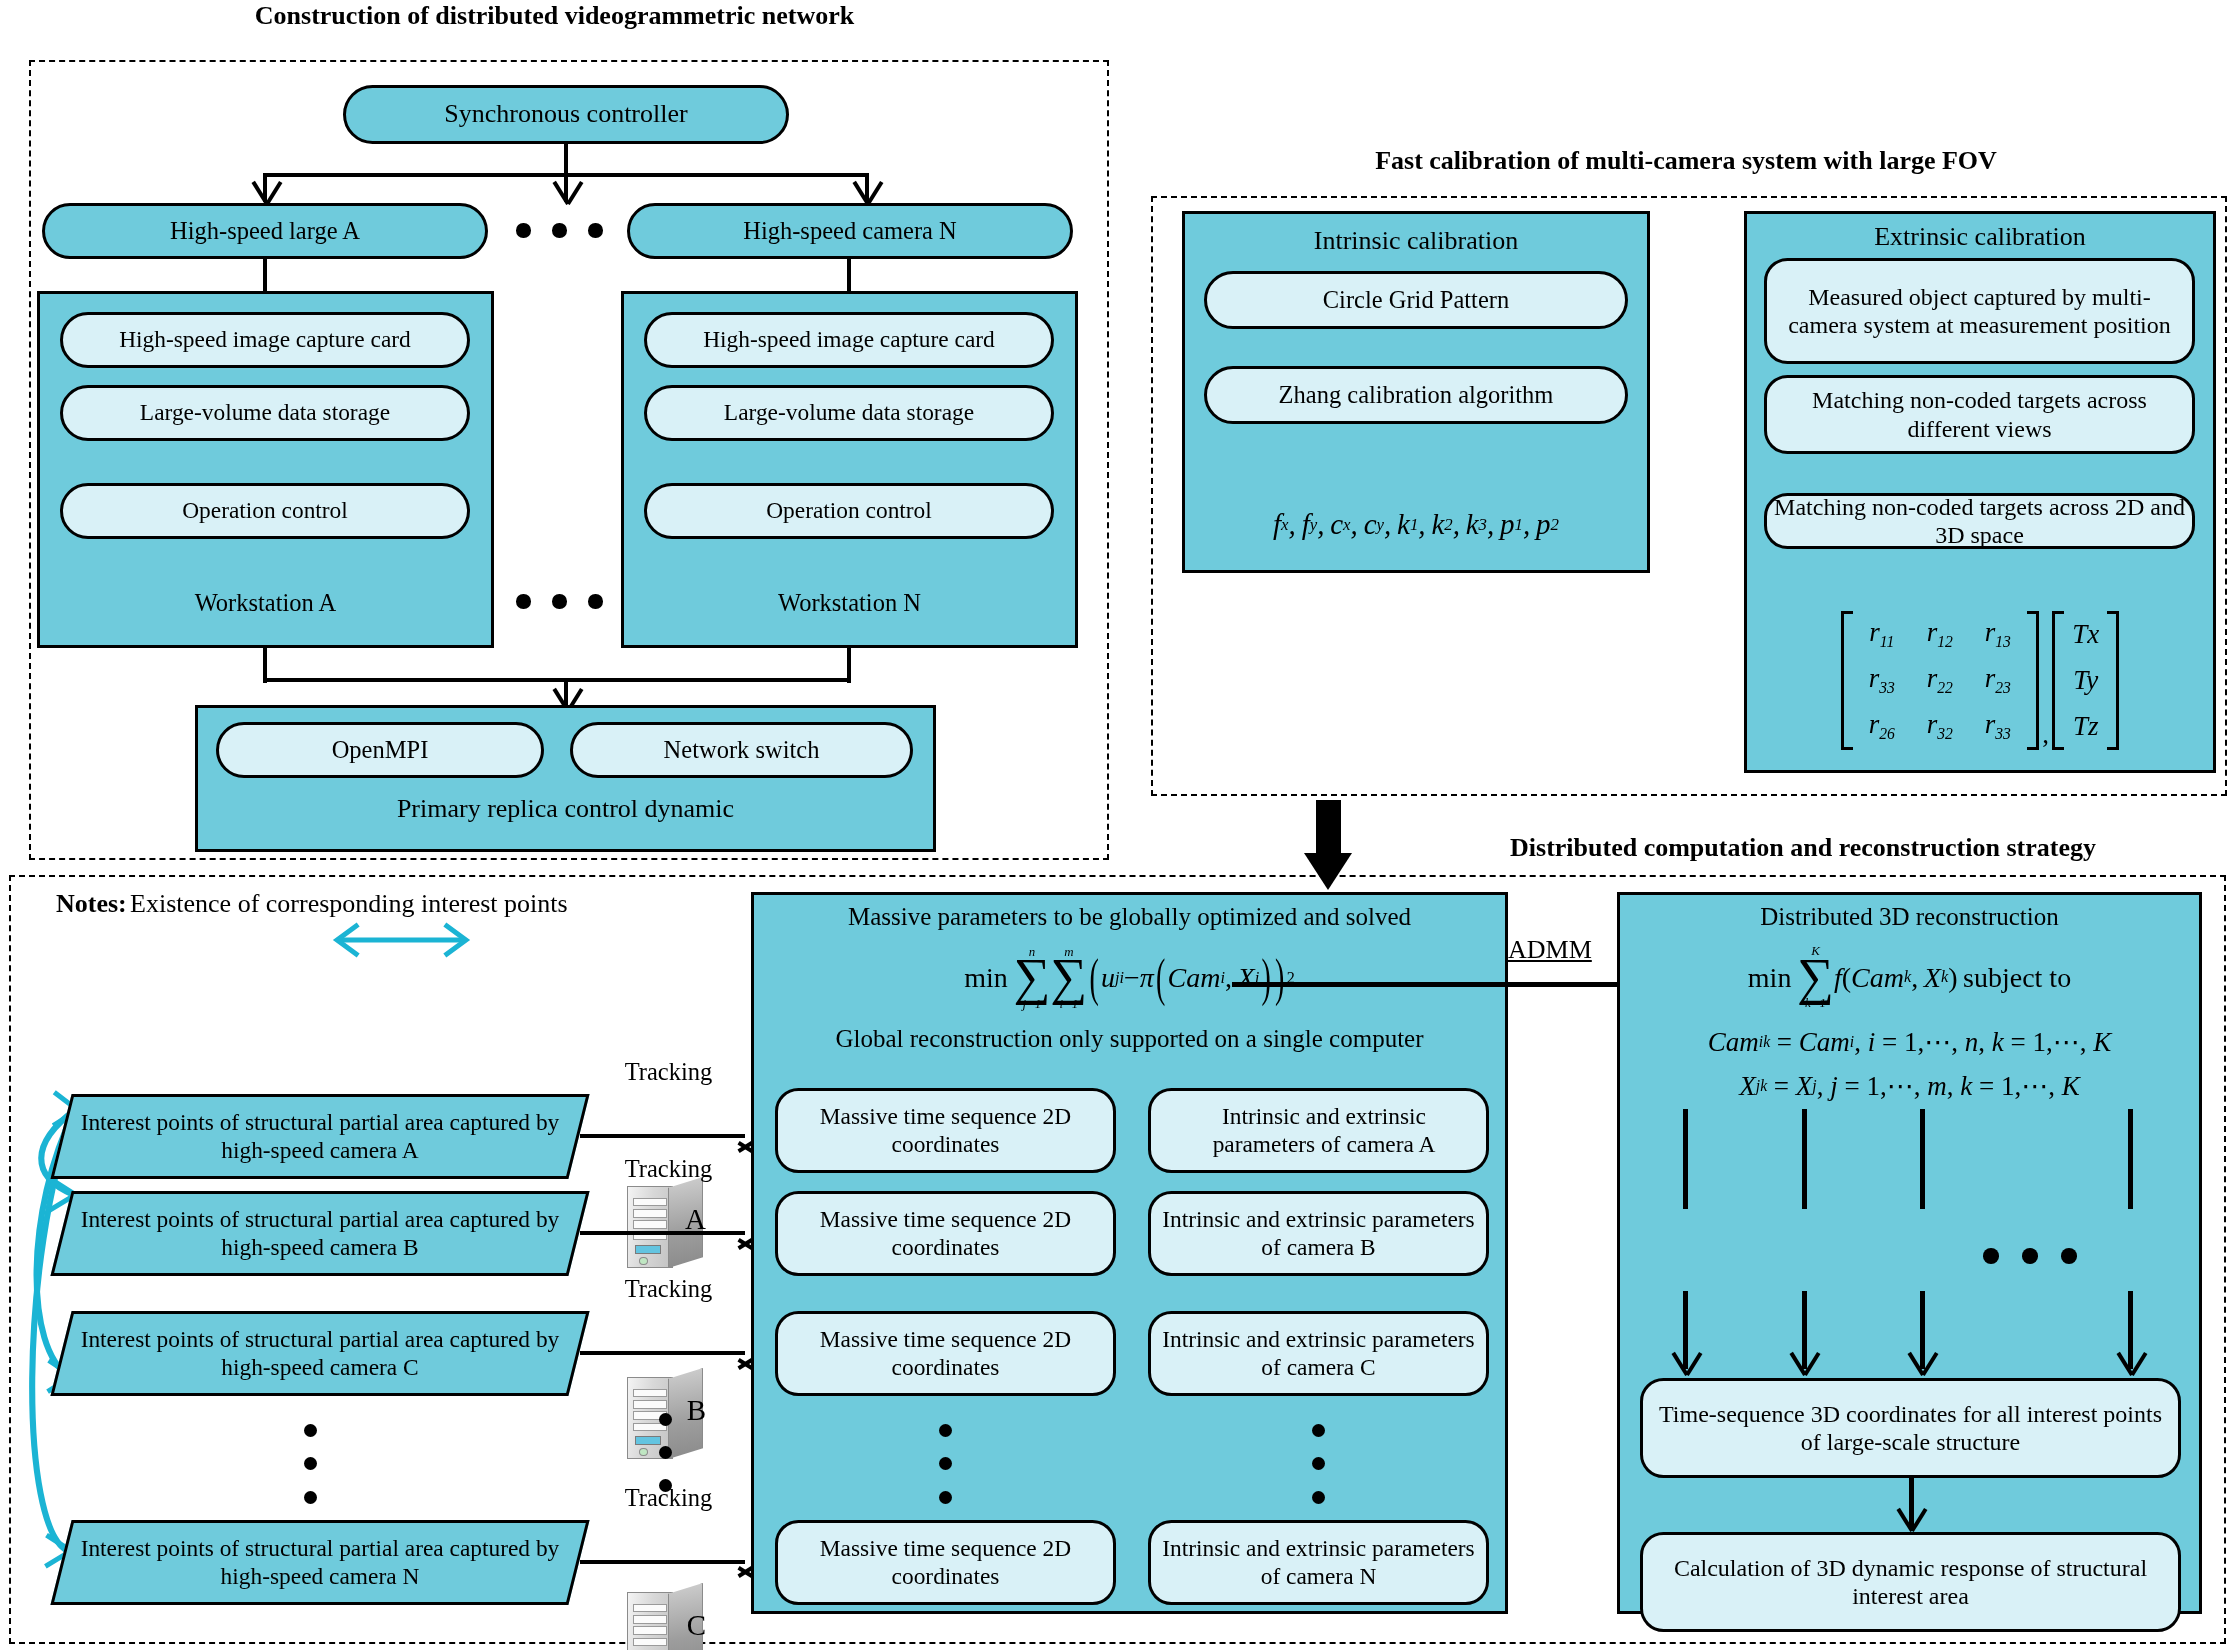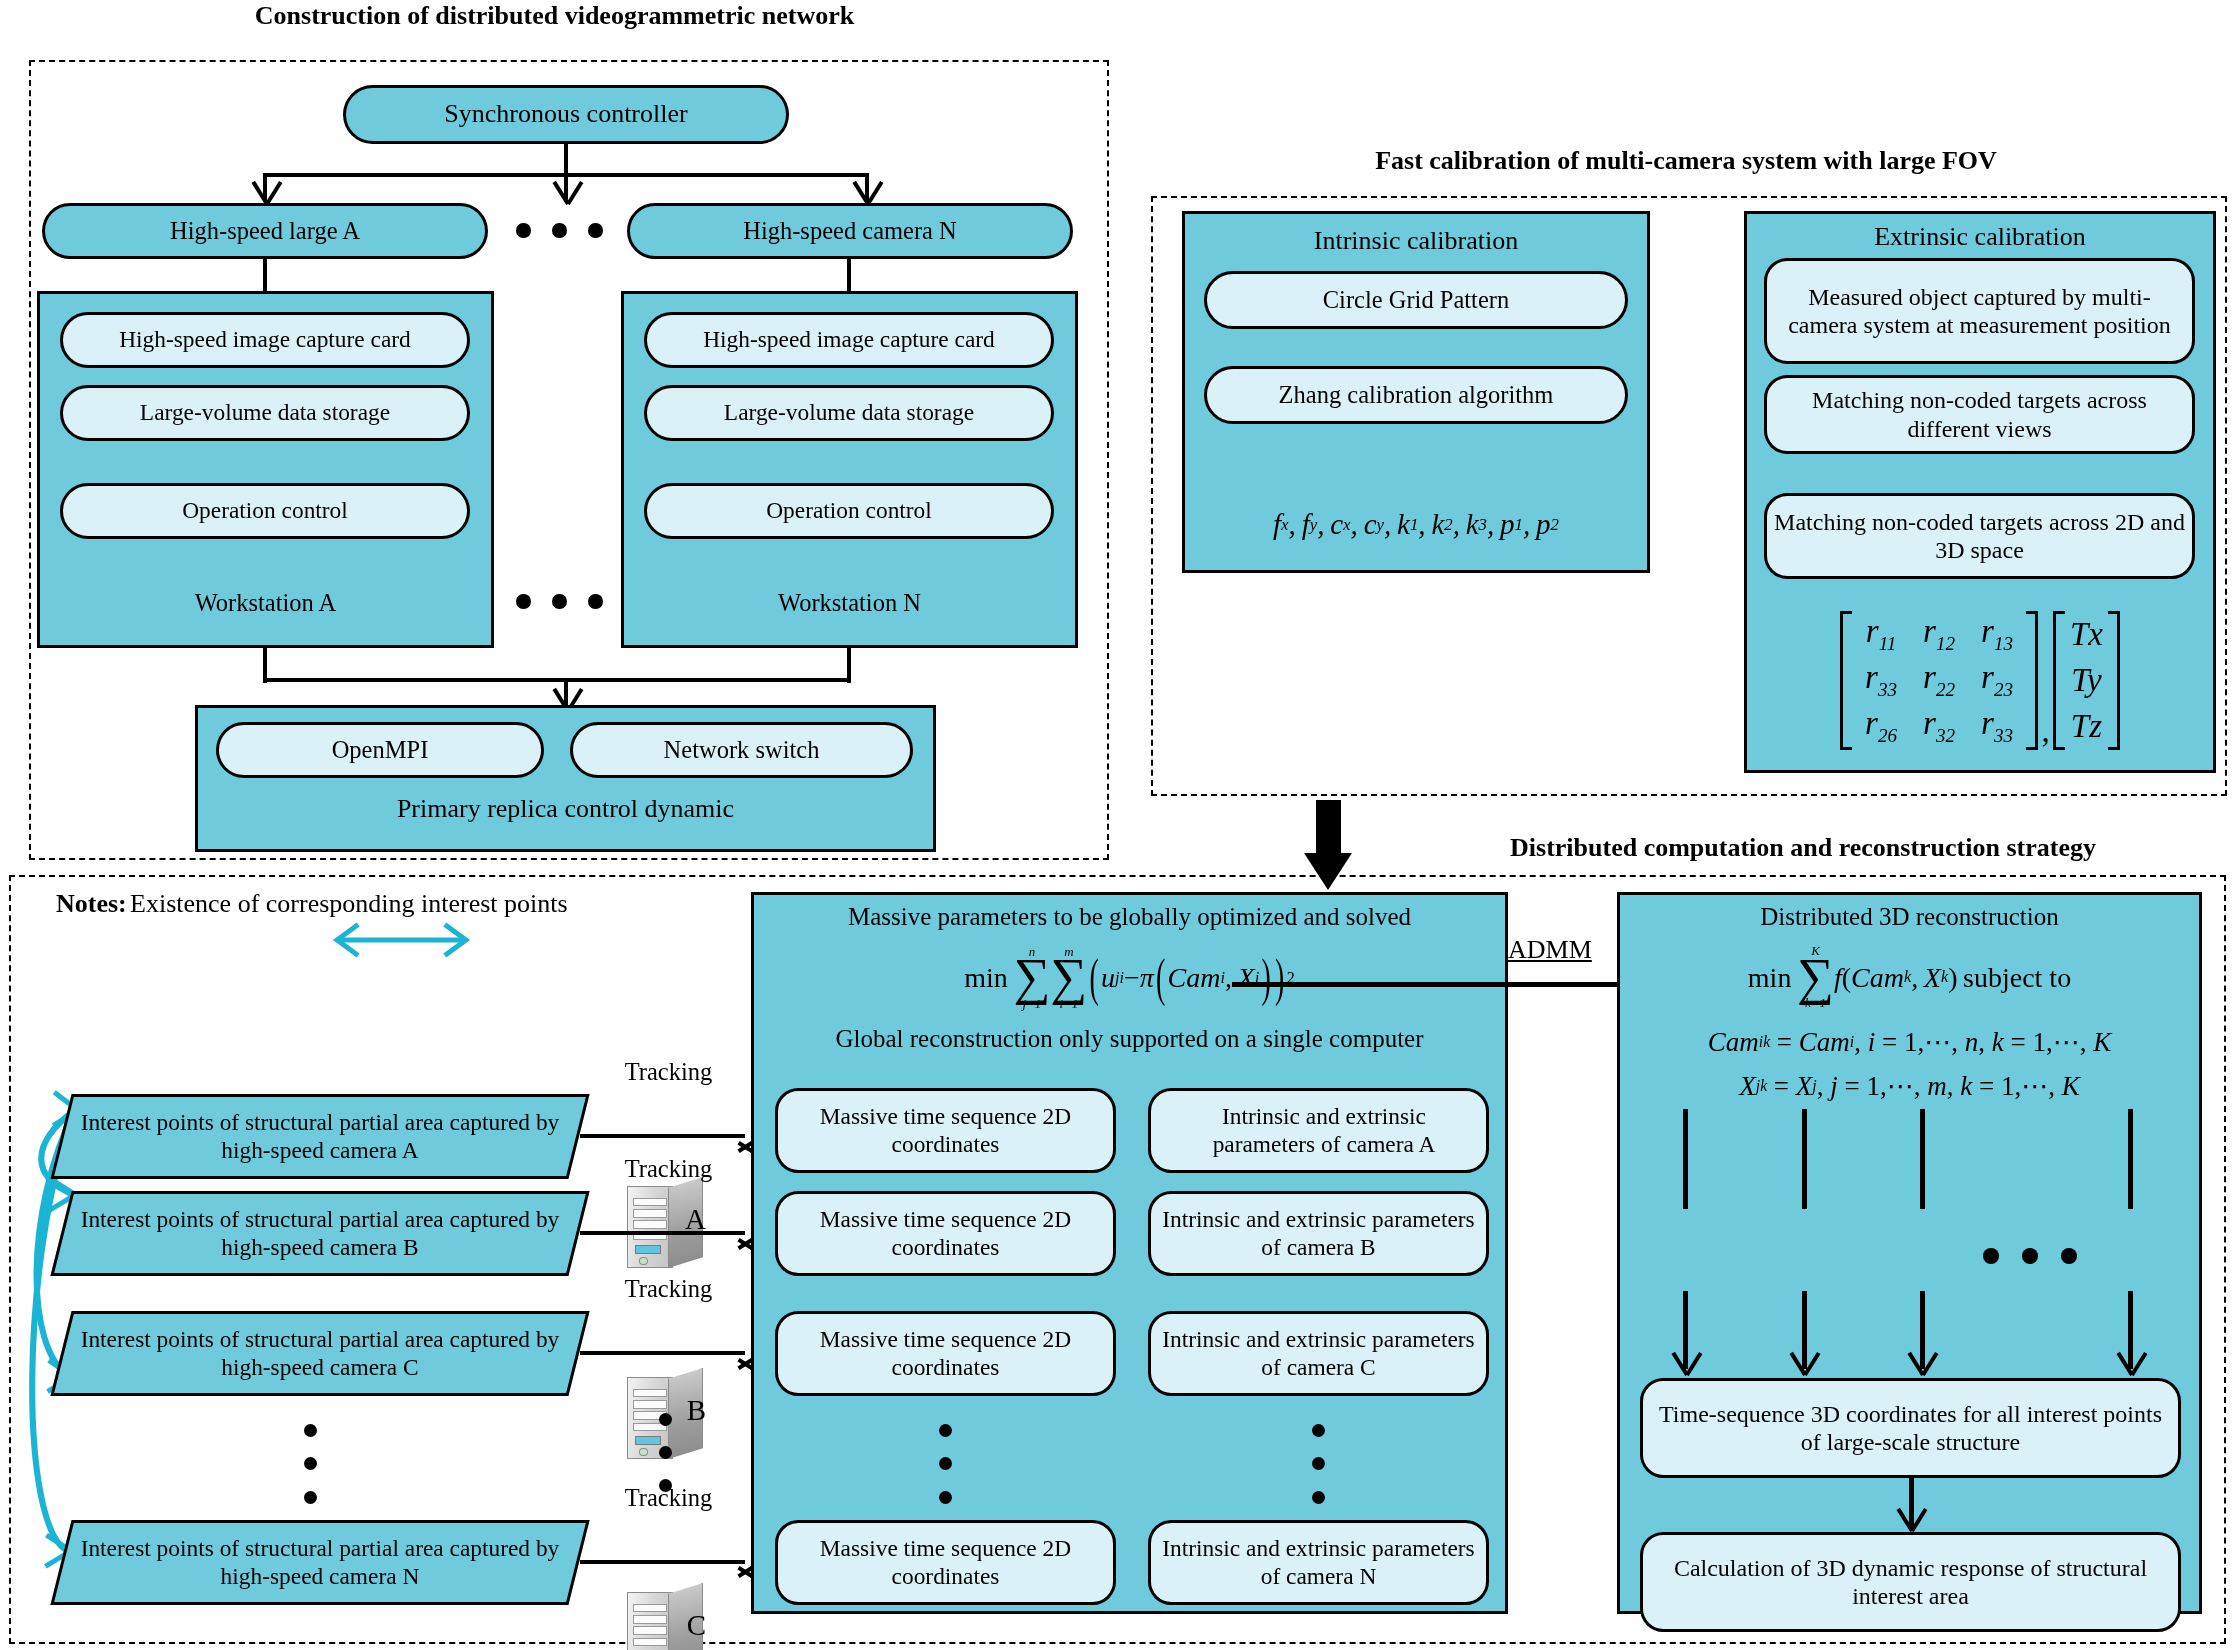--- a/index.html
+++ b/index.html
@@ -185,26 +185,26 @@
 </div>
 
 <div class="abs teal-box" style="left:1744px;top:211px;width:472px;height:562px;"></div>
 <div class="abs ctr" style="left:1744px;top:220px;width:472px;height:33px;font-size:26px;">Extrinsic calibration</div>
 <div class="abs rr-light" style="left:1764px;top:258px;width:431px;height:106px;">
   <span class="lbl" style="font-size:24px;">Measured object captured by multi-camera system at measurement position</span>
 </div>
 <div class="abs rr-light" style="left:1764px;top:375px;width:431px;height:79px;">
   <span class="lbl" style="font-size:24px;">Matching non-coded targets across different views</span>
 </div>
-<div class="abs rr-light" style="left:1764px;top:493px;width:431px;height:86px;">
+<div class="abs rr-light" style="left:1764px;top:493px;width:431px;height:56px;">
   <span class="lbl" style="font-size:24px;">Matching non-coded targets across 2D and 3D space</span>
 </div>
 
 <div class="abs" style="left:1744px;top:602px;width:472px;height:156px;display:flex;align-items:center;justify-content:center;">
-  <div class="matwrap" style="height:139px;font-size:33px;">
+  <div class="matwrap" style="height:139px;font-size:27px;">
     <span class="brk l"></span>
     <div class="mgrid" style="grid-template-columns:repeat(3,58px);grid-template-rows:repeat(3,46px);align-items:center;justify-items:center;" id="rot-grid">
         <div><span class="mi" style="font-style: italic;">r<sub>11</sub></span></div>
         <div><span class="mi" style="font-style: italic;">r<sub>12</sub></span></div>
         <div><span class="mi" style="font-style: italic;">r<sub>13</sub></span></div>
         <div><span class="mi" style="font-style: italic;">r<sub>33</sub></span></div>
         <div><span class="mi" style="font-style: italic;">r<sub>22</sub></span></div>
         <div><span class="mi" style="font-style: italic;">r<sub>23</sub></span></div>
         <div><span class="mi" style="font-style: italic;">r<sub>26</sub></span></div>
         <div><span class="mi" style="font-style: italic;">r<sub>32</sub></span></div>

